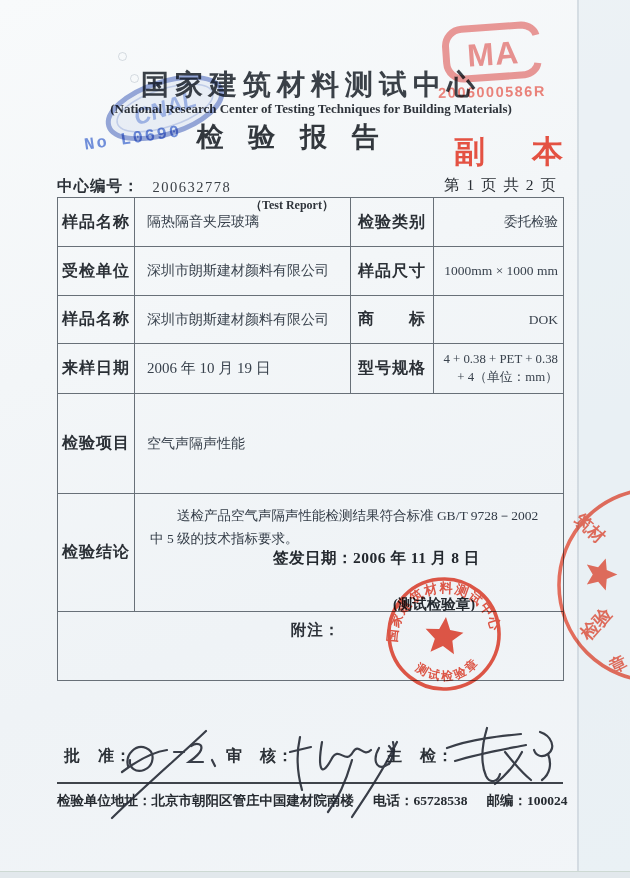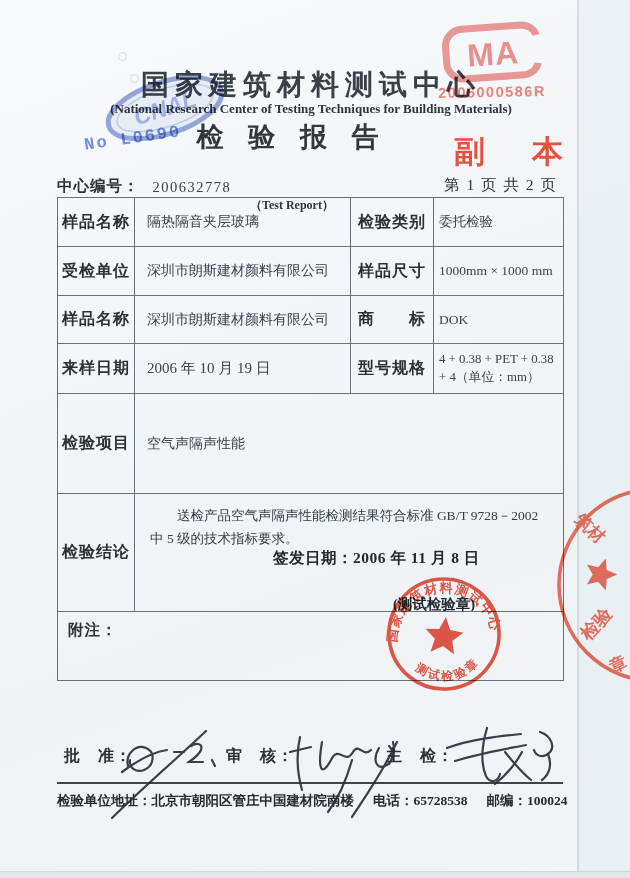--- a/index.html
+++ b/index.html
@@ -20,27 +20,27 @@
   .center-no{top:176px;left:57px;font-weight:bold;font-size:15.5px;letter-spacing:1px;}
   .center-no .val{font-weight:normal;font-size:14.5px;letter-spacing:1.5px;color:#3b4046;
     border-bottom:1.5px solid #4a4f55;padding:0 13px 2px;}
   .page-info{top:175px;left:444px;font-size:15.5px;letter-spacing:1.5px;color:#2b3036;}
   
   table.rpt{position:absolute;top:197px;left:57px;width:506px;border-collapse:collapse;table-layout:fixed;}
   table.rpt td{border:1.6px solid #687078;overflow:hidden;}
   .lab{font-weight:bold;font-size:16px;text-align:center;letter-spacing:1px;color:#2b3036;vertical-align:middle;}
   .val{font-size:14px;color:#39424d;vertical-align:middle;}
   .v-left{text-align:left;padding-left:12px;}
-  .v-center{text-align:left;padding:0 5px;font-size:13.5px;}
+  .v-center{text-align:right;padding:0 5px;font-size:13.5px;}
   .v-small{font-size:12.8px;line-height:1.4;margin-left:31px;}
   .concl-cell{position:relative;vertical-align:top;}
   .concl-text{padding:10px 12px 0 14px;text-indent:2em;font-size:13.5px;line-height:1.7;color:#323b46;text-align:left;}
   .sign-date{position:absolute;left:138px;top:54px;font-weight:bold;font-size:15.5px;color:#23282e;letter-spacing:.5px;}
   .seal-note{position:absolute;left:258px;top:101px;font-weight:bold;font-size:14.5px;color:#23282e;}
-  .notes-cell{vertical-align:top;text-align:left;padding:8px 0 0 10px;font-weight:bold;font-size:15.5px;letter-spacing:1px;}
+  .notes-cell{vertical-align:top;text-align:center;padding:8px 0 0 10px;font-weight:bold;font-size:15.5px;letter-spacing:1px;}
   
   .sig-label{font-weight:bold;font-size:16px;letter-spacing:1px;color:#2b3036;top:746px;}
   .rule{top:782px;left:57px;width:506px;height:2px;background:#3f444b;}
   .footer{top:792px;left:57px;width:512px;display:flex;gap:19px;font-weight:bold;font-size:13.5px;color:#262b31;}
   
   .stamp{position:absolute;mix-blend-mode:multiply;pointer-events:none;}
   .cert-no{top:84px;left:433px;width:118px;text-align:center;font-family:"Liberation Sans","DejaVu Sans",sans-serif;
     font-weight:bold;font-size:14.5px;letter-spacing:1.5px;color:#f4867d;transform:rotate(-1deg);}
   .cnal-no{top:129px;left:84px;font-family:"Liberation Mono","DejaVu Sans Mono",monospace;font-weight:bold;
     font-size:17px;letter-spacing:2px;color:#5d80da;opacity:.85;transform:rotate(-8deg);}

